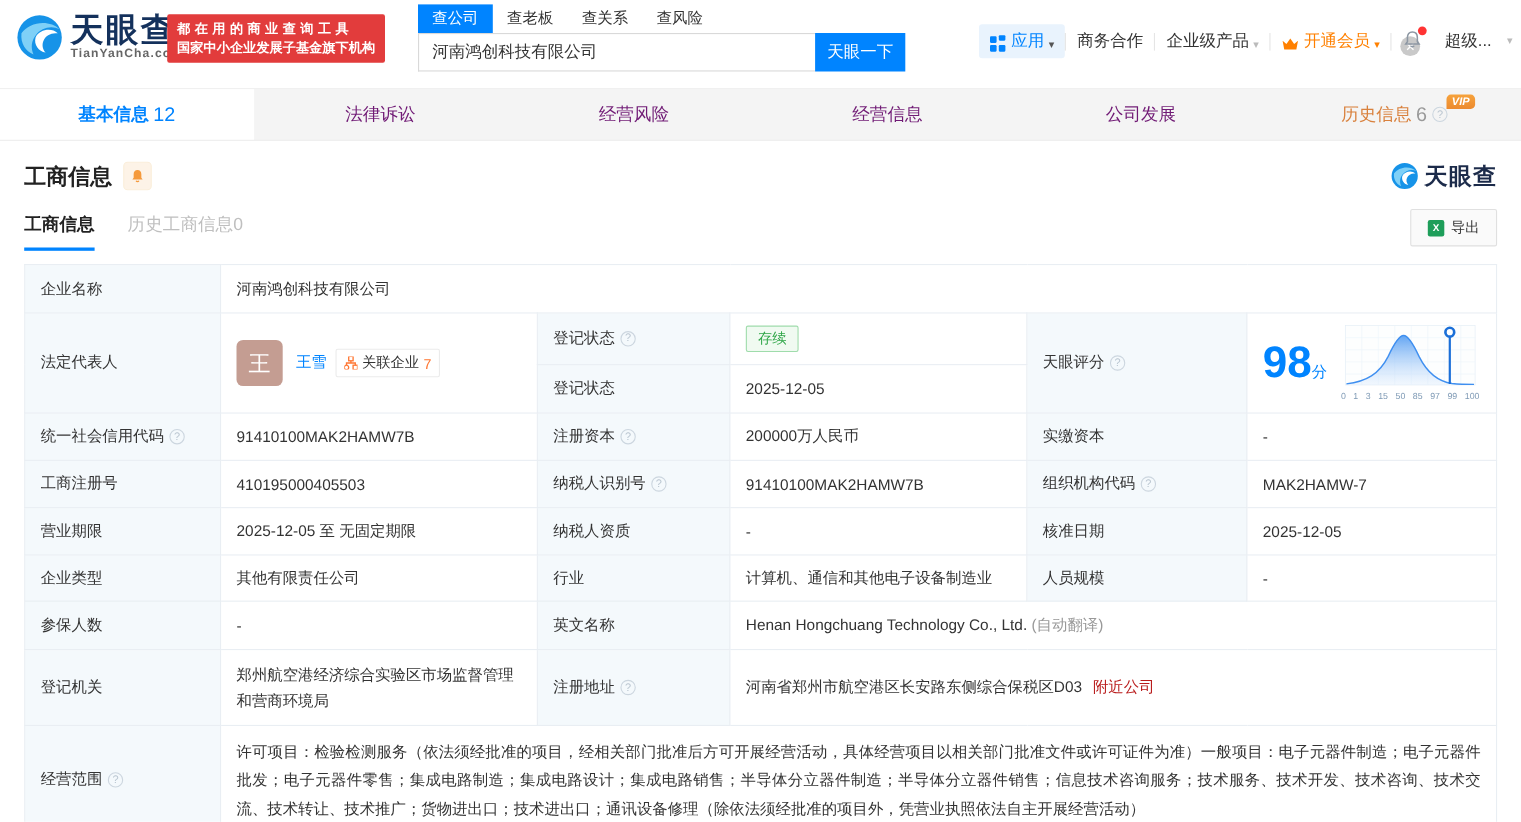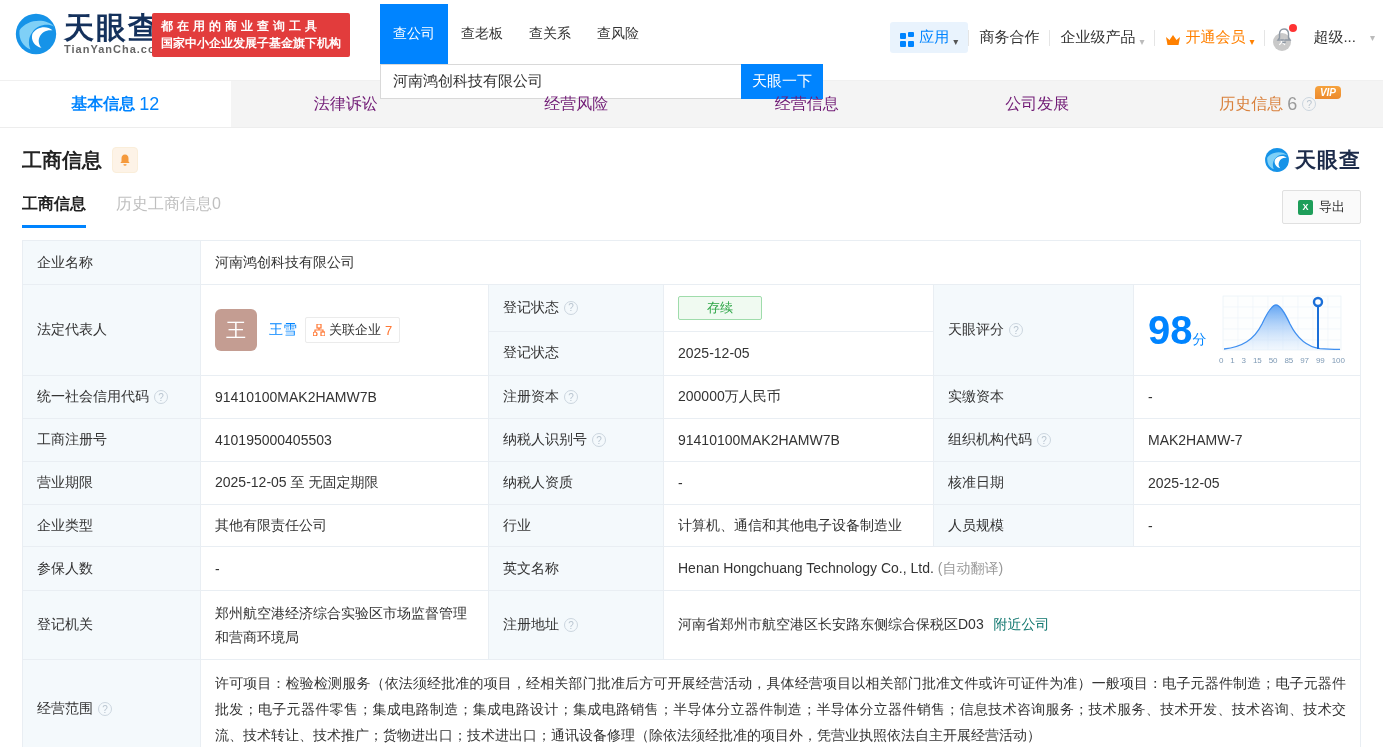--- a/index.html
+++ b/index.html
@@ -11,21 +11,21 @@
   .logo { position:absolute; left:14px; top:12px; display:flex; align-items:center; }
   .logo-icon { width:44px; height:44px; }
   .logo-text { margin-left:6px; }
   .logo-cn { font-size:30px; font-weight:bold; color:#14315c; letter-spacing:2px; line-height:30px;}
   .logo-en { font-size:11px; color:#666; letter-spacing:1px; font-weight:bold;}
   .red-badge { position:absolute; left:152px; top:13px; background:#e23c3c; color:#fff;
     font-size:12px; padding:5px 9px; line-height:17px; border-radius:2px; font-weight:bold;}
   .red-badge .l1 { letter-spacing:4px; }
   .search-wrap { position:absolute; left:380px; top:4px; width:443px; }
   .search-tabs { display:flex; font-size:14px; }
-  .search-tab { padding:21px 13px; cursor:pointer; color:#333; }
+  .search-tab { padding:4px 13px; cursor:pointer; color:#333; }
   .search-tab.active { background:#0084ff; color:#fff; }
   .search-row { display:flex; }
   .search-input { flex:1; height:35px; border:1px solid #d9d9d9; border-right:none;
     padding:0 30px 0 12px; font-size:15px; color:#333; outline:none;
     font-family:"Liberation Sans","DejaVu Sans",sans-serif;}
   .clear-btn { position:absolute; right:92px; top:33px; width:18px; height:18px; border-radius:50%;
     background:#c9c9c9; color:#fff; font-size:11px; display:flex; align-items:center; justify-content:center; cursor:pointer;}
   .search-btn { width:82px; height:35px; background:#0084ff; color:#fff; border:none;
     font-size:15px; cursor:pointer; font-family:inherit;}
   .top-menu { position:absolute; right:8px; top:22px; display:flex; align-items:center; font-size:15px; }
@@ -84,27 +84,27 @@
   .dash { color:#333; }
   .rep-cell { display:flex; align-items:center; }
   .avatar { width:42px; height:42px; border-radius:6px; background:#c49d92; color:#fff; font-size:20px;
     display:flex; align-items:center; justify-content:center; cursor:pointer; flex:none;}
   .rep-name { color:#0084ff; margin:0 8px 0 12px; cursor:pointer; }
   .rel-badge { display:inline-flex; align-items:center; border:1px solid #ebebeb; border-radius:2px;
     padding:3px 7px; font-size:13px; cursor:pointer; background:#fff;}
   .rel-badge .num { color:#ff7733; margin-left:4px; }
   .rel-badge svg { margin-right:4px; }
   .status-badge { display:inline-block; border:1px solid #9fdcab; background:#f0faf1; color:#2fa648;
-    font-size:13px; padding:2px 28px; border-radius:2px; }
+    font-size:13px; padding:2px 10px; border-radius:2px; }
   .score-cell { display:flex; align-items:center; justify-content:space-between; }
   .score-num { font-size:40px; font-weight:bold; color:#0084ff; line-height:40px;}
   .score-unit { font-size:14px; color:#0084ff; }
   .chart-box { width:128px; }
   .chart-ticks { display:flex; justify-content:space-between; font-size:8px; color:#7f9ab5; padding:0 1px; }
-  .link { color:#0f766e; cursor:pointer; }
+  .link { color:#b91c1c; cursor:pointer; }
   .gray-note { color:#999; }
   .scope-text { line-height:26px; text-align:justify; }
 </style>
 </head>
 <body>
 
 <div class="topbar">
   <div class="logo">
     <svg class="logo-icon" viewBox="0 0 48 48">
       <circle cx="24" cy="24" r="22" fill="#1693e8"></circle>

